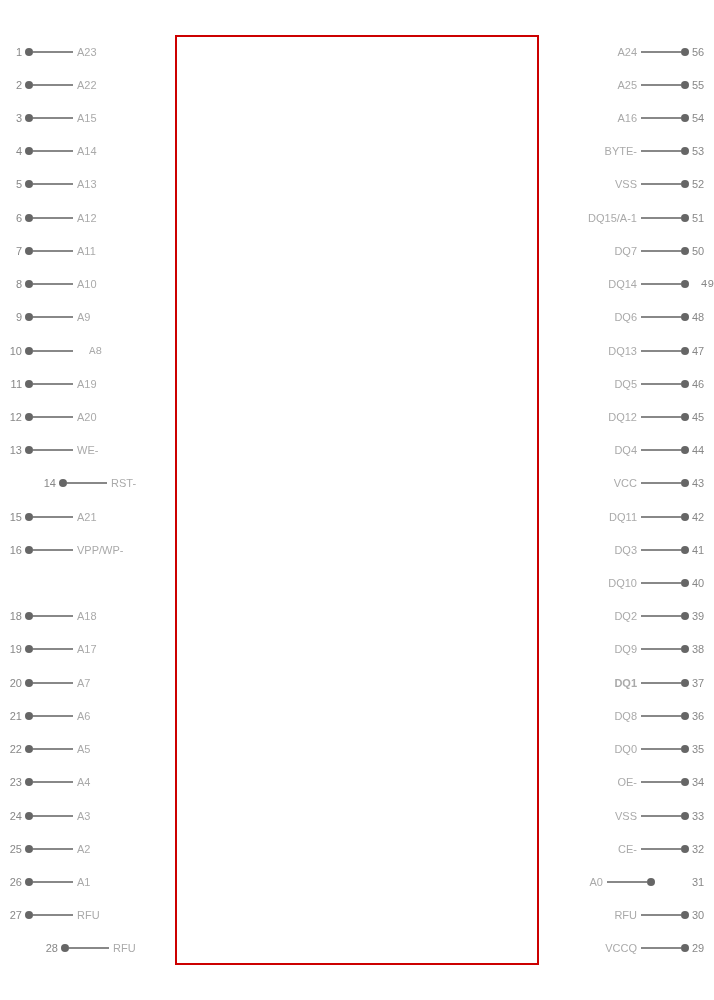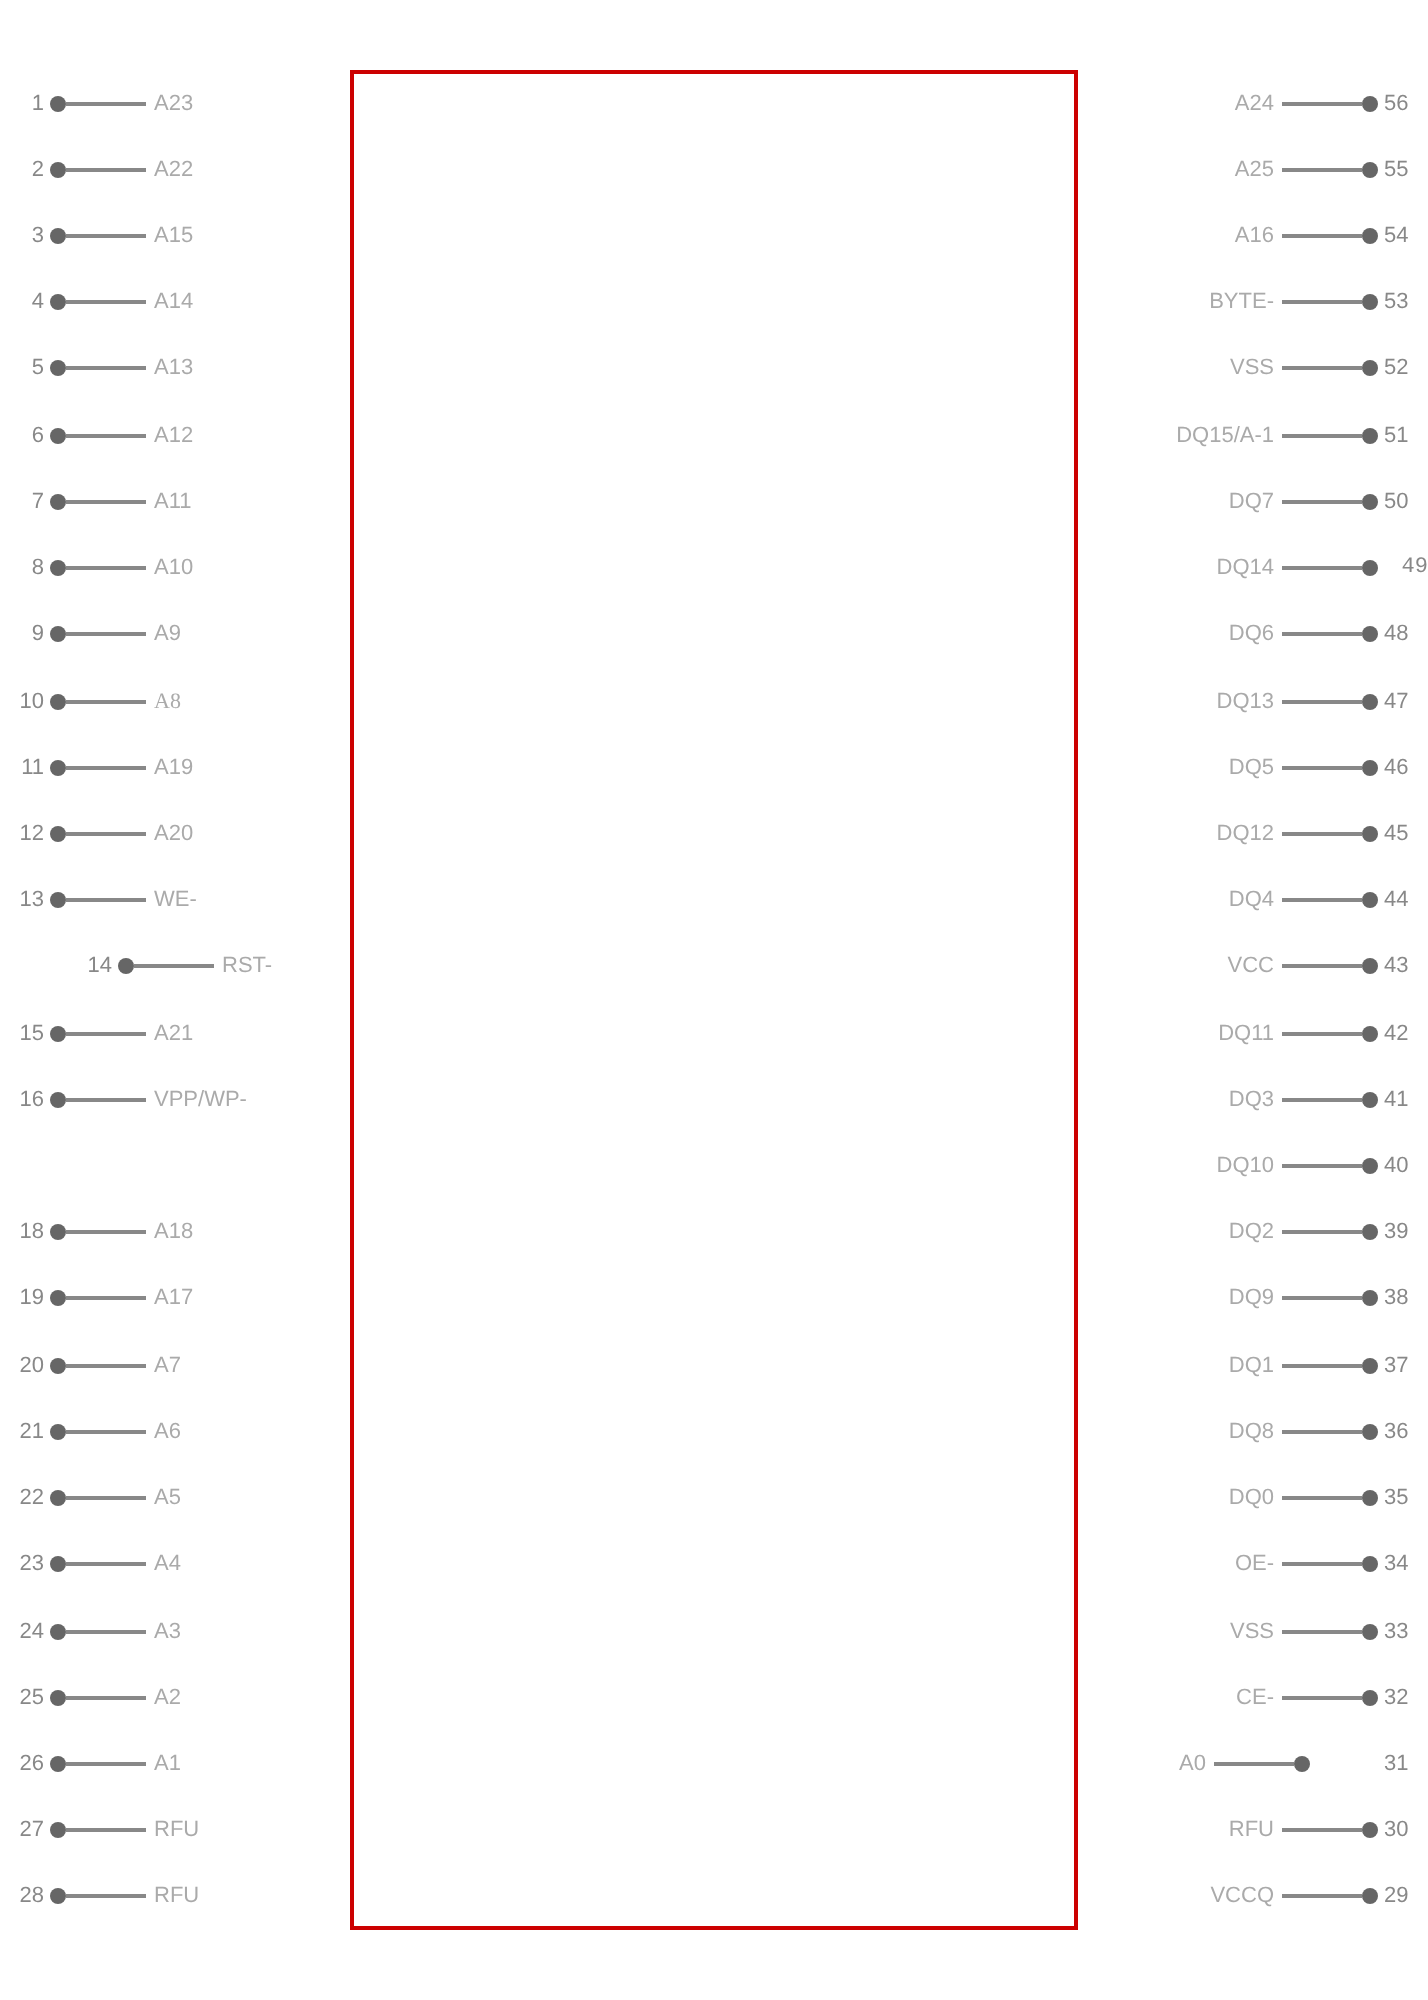--- a/index.html
+++ b/index.html
@@ -84,21 +84,21 @@
     <div style="position: absolute; display: flex; align-items: center; top: 307.321px; left: 0px; width: 175px; height: 20px;">
       <span style="font-size: 11px; color: rgb(136, 136, 136); width: 22px; text-align: right; flex-shrink: 0; font-family: Arial, sans-serif;">9</span>
       <span style="width: 8px; height: 8px; border-radius: 50%; background: rgb(102, 102, 102); flex-shrink: 0; margin-left: 3px;"></span>
       <span style="height: 2px; background: rgb(136, 136, 136); width: 40px; flex-shrink: 0;"></span>
       <span style="font-size: 11px; color: rgb(170, 170, 170); padding-left: 4px; font-family: Arial, sans-serif;">A9</span>
     </div>
     <div style="position: absolute; display: flex; align-items: center; top: 340.536px; left: 0px; width: 175px; height: 20px;">
       <span style="font-size: 11px; color: rgb(136, 136, 136); width: 22px; text-align: right; flex-shrink: 0; font-family: Arial, sans-serif;">10</span>
       <span style="width: 8px; height: 8px; border-radius: 50%; background: rgb(102, 102, 102); flex-shrink: 0; margin-left: 3px;"></span>
       <span style="height: 2px; background: rgb(136, 136, 136); width: 40px; flex-shrink: 0;"></span>
-      <span style="font-size: 11px; color: rgb(170, 170, 170); padding-left: 4px; font-family: Liberation Serif, serif;">A8</span>
+      <span style="font-size: 11px; color: rgb(170, 170, 170); padding-left: 4px; font-family: Liberation Mono, monospace; margin-left: 12px;">A8</span>
     </div>
     <div style="position: absolute; display: flex; align-items: center; top: 373.75px; left: 0px; width: 175px; height: 20px;">
       <span style="font-size: 11px; color: rgb(136, 136, 136); width: 22px; text-align: right; flex-shrink: 0; font-family: Arial, sans-serif;">11</span>
       <span style="width: 8px; height: 8px; border-radius: 50%; background: rgb(102, 102, 102); flex-shrink: 0; margin-left: 3px;"></span>
       <span style="height: 2px; background: rgb(136, 136, 136); width: 40px; flex-shrink: 0;"></span>
       <span style="font-size: 11px; color: rgb(170, 170, 170); padding-left: 4px; font-family: Arial, sans-serif;">A19</span>
     </div>
     <div style="position: absolute; display: flex; align-items: center; top: 406.964px; left: 0px; width: 175px; height: 20px;">
       <span style="font-size: 11px; color: rgb(136, 136, 136); width: 22px; text-align: right; flex-shrink: 0; font-family: Arial, sans-serif;">12</span>
       <span style="width: 8px; height: 8px; border-radius: 50%; background: rgb(102, 102, 102); flex-shrink: 0; margin-left: 3px;"></span>
@@ -182,21 +182,21 @@
       <span style="width: 8px; height: 8px; border-radius: 50%; background: rgb(102, 102, 102); flex-shrink: 0; margin-left: 3px;"></span>
       <span style="height: 2px; background: rgb(136, 136, 136); width: 40px; flex-shrink: 0;"></span>
       <span style="font-size: 11px; color: rgb(170, 170, 170); padding-left: 4px; font-family: Arial, sans-serif;">A1</span>
     </div>
     <div style="position: absolute; display: flex; align-items: center; top: 905.179px; left: 0px; width: 175px; height: 20px;">
       <span style="font-size: 11px; color: rgb(136, 136, 136); width: 22px; text-align: right; flex-shrink: 0; font-family: Arial, sans-serif;">27</span>
       <span style="width: 8px; height: 8px; border-radius: 50%; background: rgb(102, 102, 102); flex-shrink: 0; margin-left: 3px;"></span>
       <span style="height: 2px; background: rgb(136, 136, 136); width: 40px; flex-shrink: 0;"></span>
       <span style="font-size: 11px; color: rgb(170, 170, 170); padding-left: 4px; font-family: Arial, sans-serif;">RFU</span>
     </div>
-    <div style="position: absolute; display: flex; align-items: center; top: 938.393px; left: 0px; width: 207px; height: 20px;">
+    <div style="position: absolute; display: flex; align-items: center; top: 938.393px; left: 0px; width: 207px; height: 20px; padding-left: 36px;">
       <span style="font-size: 11px; color: rgb(136, 136, 136); width: 22px; text-align: right; flex-shrink: 0; font-family: Arial, sans-serif;">28</span>
       <span style="width: 8px; height: 8px; border-radius: 50%; background: rgb(102, 102, 102); flex-shrink: 0; margin-left: 3px;"></span>
       <span style="height: 2px; background: rgb(136, 136, 136); width: 40px; flex-shrink: 0;"></span>
       <span style="font-size: 11px; color: rgb(170, 170, 170); padding-left: 4px; font-family: Arial, sans-serif;">RFU</span>
     </div>
     <div style="position: absolute; display: flex; align-items: center; flex-direction: row-reverse; top: 41.6071px; right: 0px; width: 175px; height: 20px;">
       <span style="font-size: 11px; color: rgb(136, 136, 136); width: 22px; text-align: left; flex-shrink: 0; font-family: Arial, sans-serif;">56</span>
       <span style="width: 8px; height: 8px; border-radius: 50%; background: rgb(102, 102, 102); flex-shrink: 0; margin-right: 3px;"></span>
       <span style="height: 2px; background: rgb(136, 136, 136); width: 40px; flex-shrink: 0;"></span>
       <span style="font-size: 11px; color: rgb(170, 170, 170); padding-right: 4px; font-family: Arial, sans-serif; text-align: right;">A24</span>
@@ -306,21 +306,21 @@
     <div style="position: absolute; display: flex; align-items: center; flex-direction: row-reverse; top: 639.464px; right: 0px; width: 175px; height: 20px;">
       <span style="font-size: 11px; color: rgb(136, 136, 136); width: 22px; text-align: left; flex-shrink: 0; font-family: Arial, sans-serif;">38</span>
       <span style="width: 8px; height: 8px; border-radius: 50%; background: rgb(102, 102, 102); flex-shrink: 0; margin-right: 3px;"></span>
       <span style="height: 2px; background: rgb(136, 136, 136); width: 40px; flex-shrink: 0;"></span>
       <span style="font-size: 11px; color: rgb(170, 170, 170); padding-right: 4px; font-family: Arial, sans-serif; text-align: right;">DQ9</span>
     </div>
     <div style="position: absolute; display: flex; align-items: center; flex-direction: row-reverse; top: 672.679px; right: 0px; width: 175px; height: 20px;">
       <span style="font-size: 11px; color: rgb(136, 136, 136); width: 22px; text-align: left; flex-shrink: 0; font-family: Arial, sans-serif;">37</span>
       <span style="width: 8px; height: 8px; border-radius: 50%; background: rgb(102, 102, 102); flex-shrink: 0; margin-right: 3px;"></span>
       <span style="height: 2px; background: rgb(136, 136, 136); width: 40px; flex-shrink: 0;"></span>
-      <span style="font-size: 11px; color: rgb(170, 170, 170); padding-right: 4px; font-family: Arial, sans-serif; text-align: right;">DQ1</span>
+      <span style="font-size: 11px; color: rgb(170, 170, 170); padding-right: 4px; font-family: Arial, sans-serif; text-align: right; font-weight: bold;">DQ1</span>
     </div>
     <div style="position: absolute; display: flex; align-items: center; flex-direction: row-reverse; top: 705.893px; right: 0px; width: 175px; height: 20px;">
       <span style="font-size: 11px; color: rgb(136, 136, 136); width: 22px; text-align: left; flex-shrink: 0; font-family: Arial, sans-serif;">36</span>
       <span style="width: 8px; height: 8px; border-radius: 50%; background: rgb(102, 102, 102); flex-shrink: 0; margin-right: 3px;"></span>
       <span style="height: 2px; background: rgb(136, 136, 136); width: 40px; flex-shrink: 0;"></span>
       <span style="font-size: 11px; color: rgb(170, 170, 170); padding-right: 4px; font-family: Arial, sans-serif; text-align: right;">DQ8</span>
     </div>
     <div style="position: absolute; display: flex; align-items: center; flex-direction: row-reverse; top: 739.107px; right: 0px; width: 175px; height: 20px;">
       <span style="font-size: 11px; color: rgb(136, 136, 136); width: 22px; text-align: left; flex-shrink: 0; font-family: Arial, sans-serif;">35</span>
       <span style="width: 8px; height: 8px; border-radius: 50%; background: rgb(102, 102, 102); flex-shrink: 0; margin-right: 3px;"></span>

